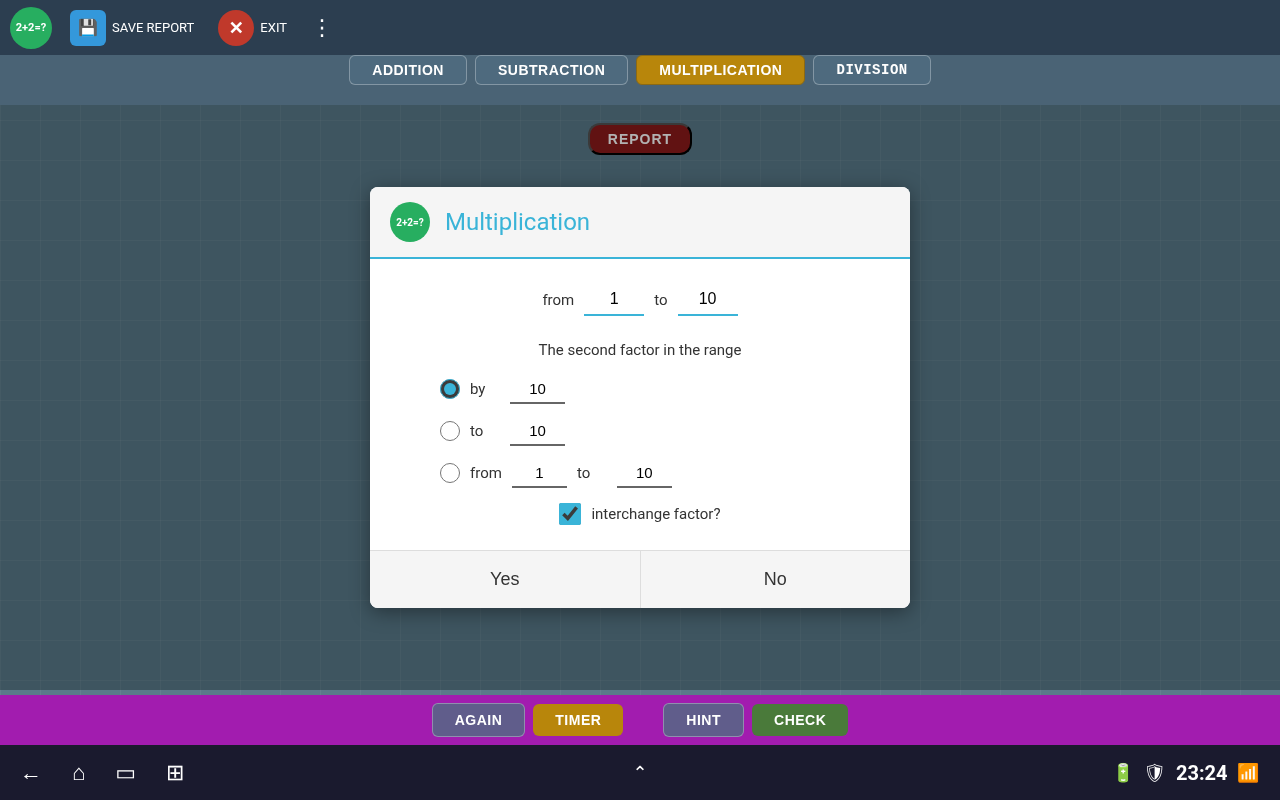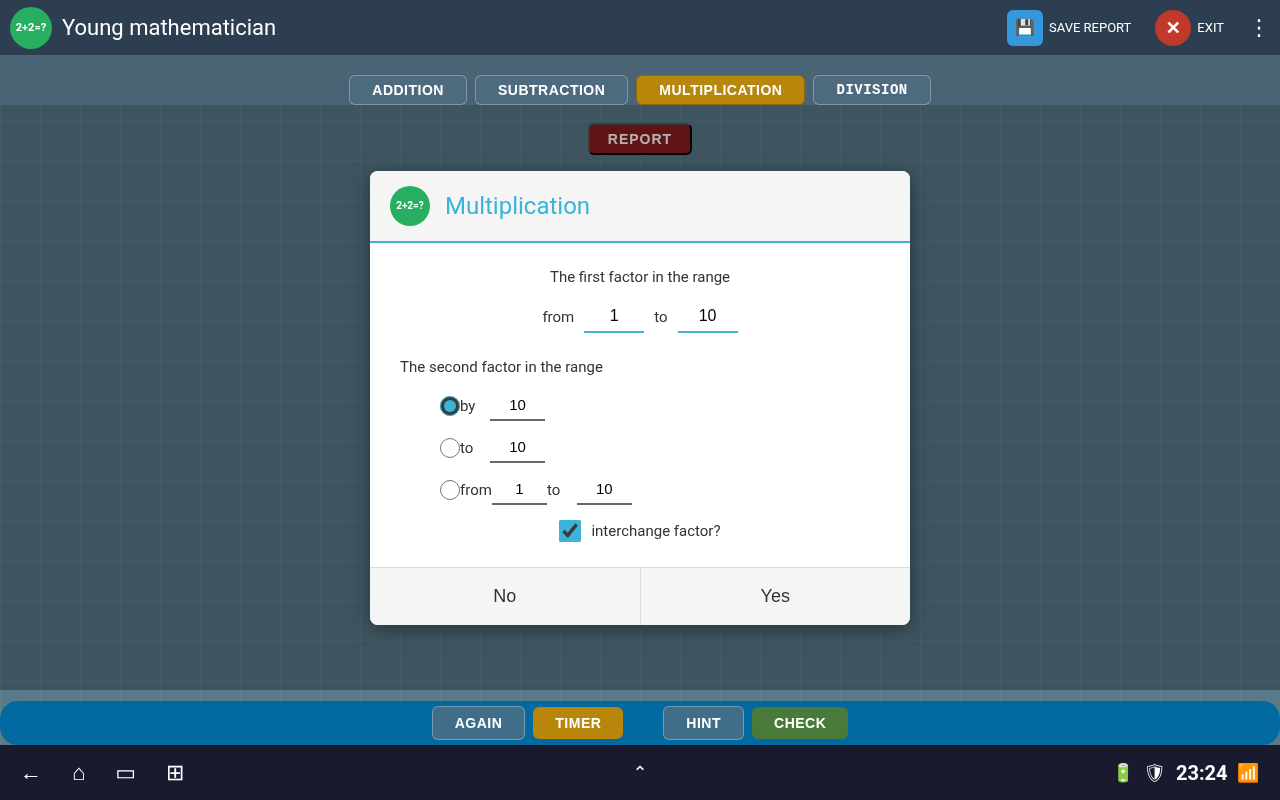--- a/index.html
+++ b/index.html
@@ -114,21 +114,21 @@
       cursor: pointer;
     }
 
     
     .navbar {
       position: relative;
       z-index: 10;
       background: #4a6375;
       height: 50px;
       display: flex;
-      align-items: flex-end;
+      align-items: flex-start;
       justify-content: center;
       gap: 8px;
     }
 
     .nav-btn {
       padding: 6px 22px;
       border-radius: 6px;
       font-size: 14px;
       font-weight: bold;
       letter-spacing: 0.5px;
@@ -148,21 +148,21 @@
       font-weight: bold;
       letter-spacing: 1px;
     }
 
     .report-btn {
       background: #8b1a1a;
       color: white;
       font-size: 14px;
       font-weight: bold;
       padding: 6px 18px;
-      border-radius: 6px;
+      border-radius: 12px;
       cursor: pointer;
       letter-spacing: 1px;
     }
 
     .dialog {
       background: white;
       border-radius: 8px;
       width: 540px;
       box-shadow: 0 4px 20px rgba(0,0,0,0.4);
       overflow: hidden;
@@ -229,26 +229,28 @@
       border-bottom: 2px solid #3ab4d8;
       text-align: center;
       font-size: 16px;
       outline: none;
       background: transparent;
     }
 
     .second-factor-label {
       font-size: 15px;
       color: #333;
+      text-align: center;
       margin-bottom: 15px;
     }
 
     .radio-row {
       display: flex;
       align-items: center;
+      gap: 10px;
       margin-bottom: 12px;
       padding-left: 40px;
     }
 
     .radio-input {
       width: 20px;
       height: 20px;
       cursor: pointer;
       accent-color: #3ab4d8;
     }
@@ -313,27 +315,26 @@
     .dialog-btn:first-child {
       border-right: 1px solid #ddd;
     }
 
     
     .bottom-toolbar {
       position: absolute;
       bottom: 55px;
       left: 0; right: 0;
       z-index: 10;
-      background: #0369a1;
-      height: 44px;
+      background: #a21caf;
+      height: 50px;
       display: flex;
       align-items: center;
       justify-content: center;
       gap: 8px;
-      border-radius: 18px;
     }
 
     .tool-btn {
       padding: 8px 22px;
       border-radius: 6px;
       font-size: 14px;
       font-weight: bold;
       letter-spacing: 0.5px;
       cursor: pointer;
       color: white;
@@ -428,21 +429,20 @@
       justify-content: center;
     }
   </style>
 </head>
 <body>
 
 <div class="bg-grid"></div>
 
 <div class="header">
   <div class="header-logo">2+2=?</div>
-  <span class="header-title">Young mathematician</span>
   <div class="header-actions">
     <div class="save-report-btn">
       <div class="save-icon">💾</div>
       <span>SAVE REPORT</span>
     </div>
     <div class="exit-btn">
       <div class="exit-icon">✕</div>
       <span>EXIT</span>
     </div>
     <div class="menu-icon">⋮</div>
@@ -462,21 +462,20 @@
 
 <div class="dimmed-area"></div>
 
 <div class="dialog-wrapper">
   <div class="dialog">
     <div class="dialog-header">
       <div class="dialog-logo">2+2=?</div>
       <span class="dialog-title">Multiplication</span>
     </div>
     <div class="dialog-body">
-      <p class="section-label">The first factor in the range</p>
       <div class="factor-range-row">
         <span class="range-label">from</span>
         <input class="range-input" type="text" value="1" style="">
         <span class="range-label">to</span>
         <input class="range-input" type="text" value="10" style="">
       </div>
 
       <p class="second-factor-label">The second factor in the range</p>
 
       <div class="radio-row">
@@ -499,22 +498,22 @@
         <input class="radio-field" type="text" value="10" style="">
       </div>
 
       <div class="checkbox-row">
         <input class="checkbox-input" type="checkbox" checked="" style="">
         <span class="checkbox-label">interchange factor?</span>
       </div>
     </div>
     <div class="dialog-divider"></div>
     <div class="dialog-footer">
+      <button class="dialog-btn">Yes</button>
       <button class="dialog-btn">No</button>
-      <button class="dialog-btn">Yes</button>
     </div>
   </div>
 </div>
 
 <div class="bottom-toolbar">
   <button class="tool-btn tool-btn-again">AGAIN</button>
   <button class="tool-btn tool-btn-timer">TIMER</button>
   <button class="tool-btn tool-btn-hint">HINT</button>
   <button class="tool-btn tool-btn-check">CHECK</button>
 </div>

